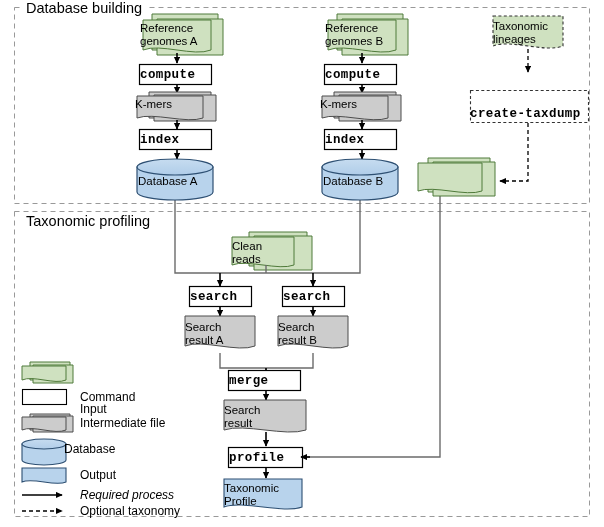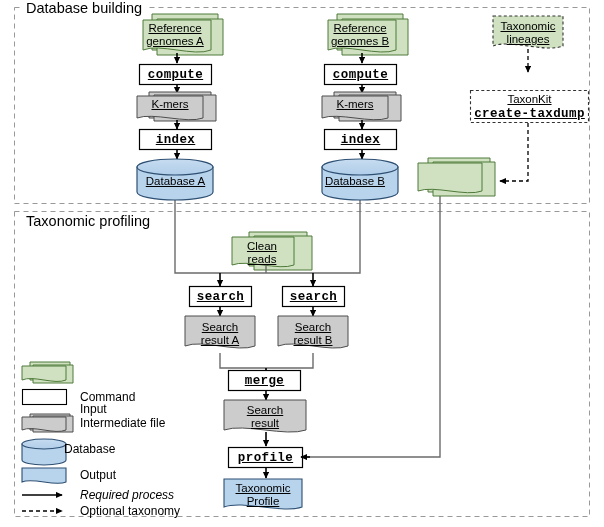--- a/index.html
+++ b/index.html
@@ -10,26 +10,24 @@
   #stage{
     position:relative;
     width:604px;height:527px;
     overflow:hidden;
     background:#fff;
   }
   #stage svg{position:absolute;left:0;top:0;}
   
   .lbl{
     position:absolute;
-    text-align:center;
     line-height:1.12;
     color:#000;
     white-space:pre;
     pointer-events:none;
-    text-decoration:underline;
   }
   .region-title{
     position:absolute;
     font-size:14.5px;
     color:#000;
     background:#fff;
     padding:0 5px 0 4px;
     line-height:1;
     white-space:nowrap;
   }
@@ -200,21 +198,20 @@
 
   <div class="lbl node-text" style="left:325px;top:22px;width:70px;">Reference
 genomes B</div>
   <div class="lbl cmd-text" style="left:325px;top:68px;width:71px;">compute</div>
   <div class="lbl node-text" style="left:320px;top:98px;width:70px;">K-mers</div>
   <div class="lbl cmd-text" style="left:325px;top:133px;width:71px;">index</div>
   <div class="lbl node-text" style="left:323px;top:175px;width:64px;">Database B</div>
 
   <div class="lbl node-text" style="left:493px;top:20px;width:70px;">Taxonomic
 lineages</div>
-  <div class="lbl node-text" style="left:470px;top:93px;width:119px;">TaxonKit</div>
   <div class="lbl cmd-text" style="left:470px;top:107px;width:119px;">create-taxdump</div>
 
   <div class="lbl node-text" style="left:232px;top:240px;width:60px;">Clean
 reads</div>
   <div class="lbl cmd-text" style="left:190px;top:290px;width:61px;">search</div>
   <div class="lbl cmd-text" style="left:283px;top:290px;width:61px;">search</div>
   <div class="lbl node-text" style="left:185px;top:321px;width:70px;">Search
 result A</div>
   <div class="lbl node-text" style="left:278px;top:321px;width:70px;">Search
 result B</div>

